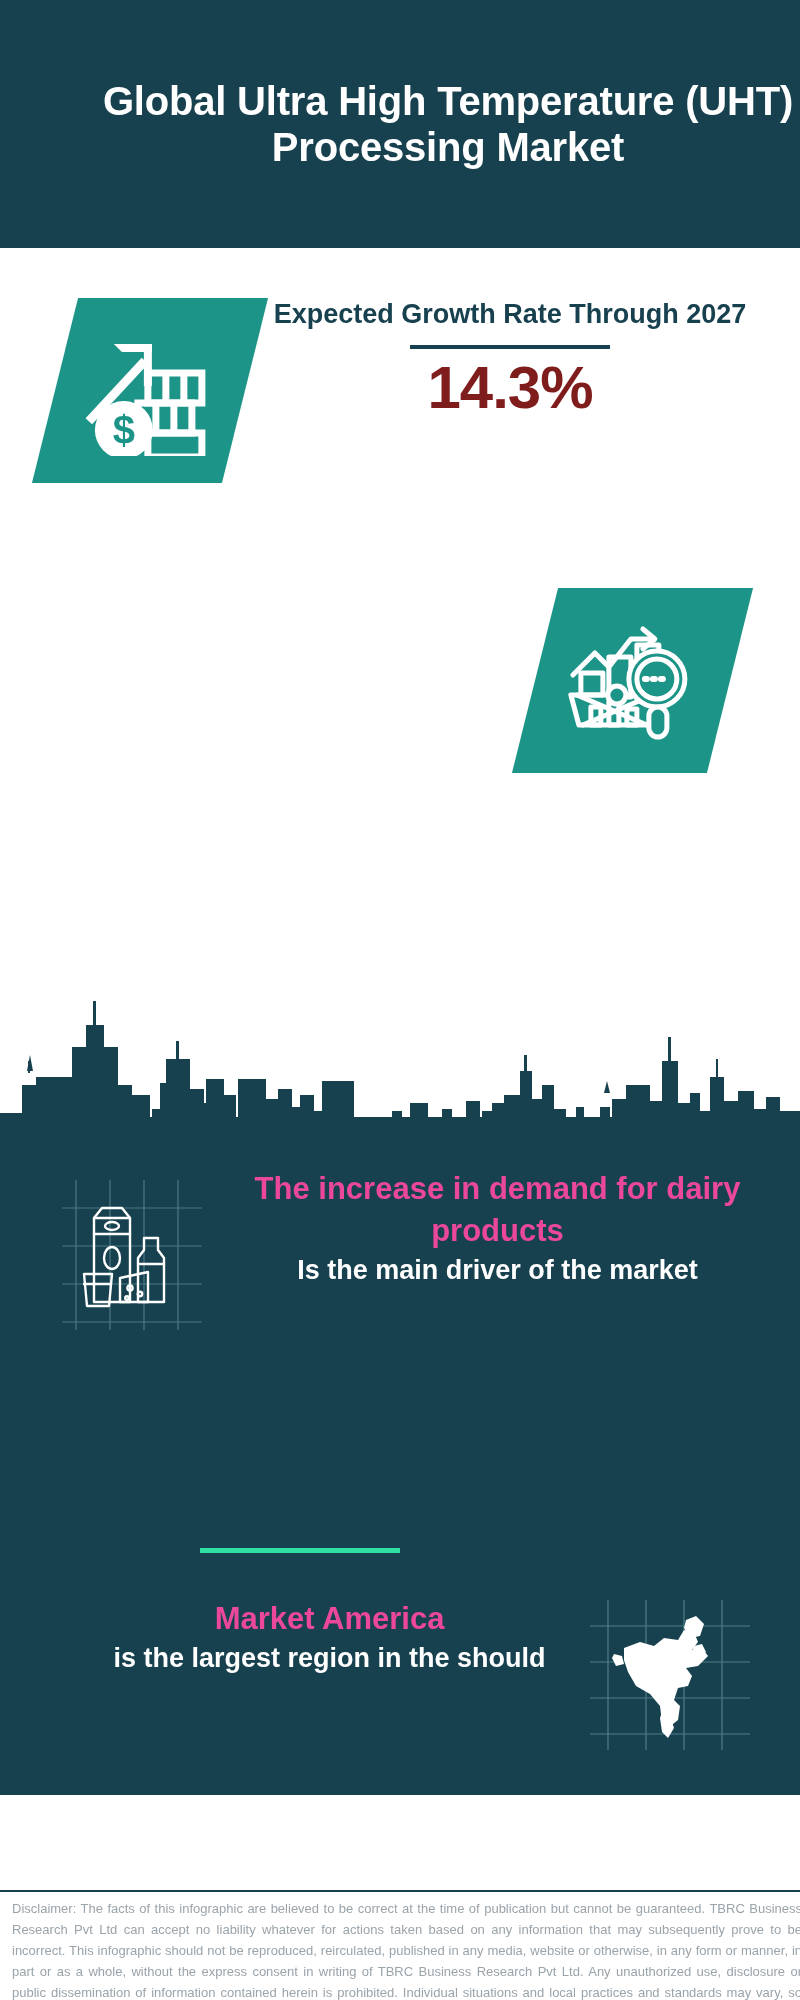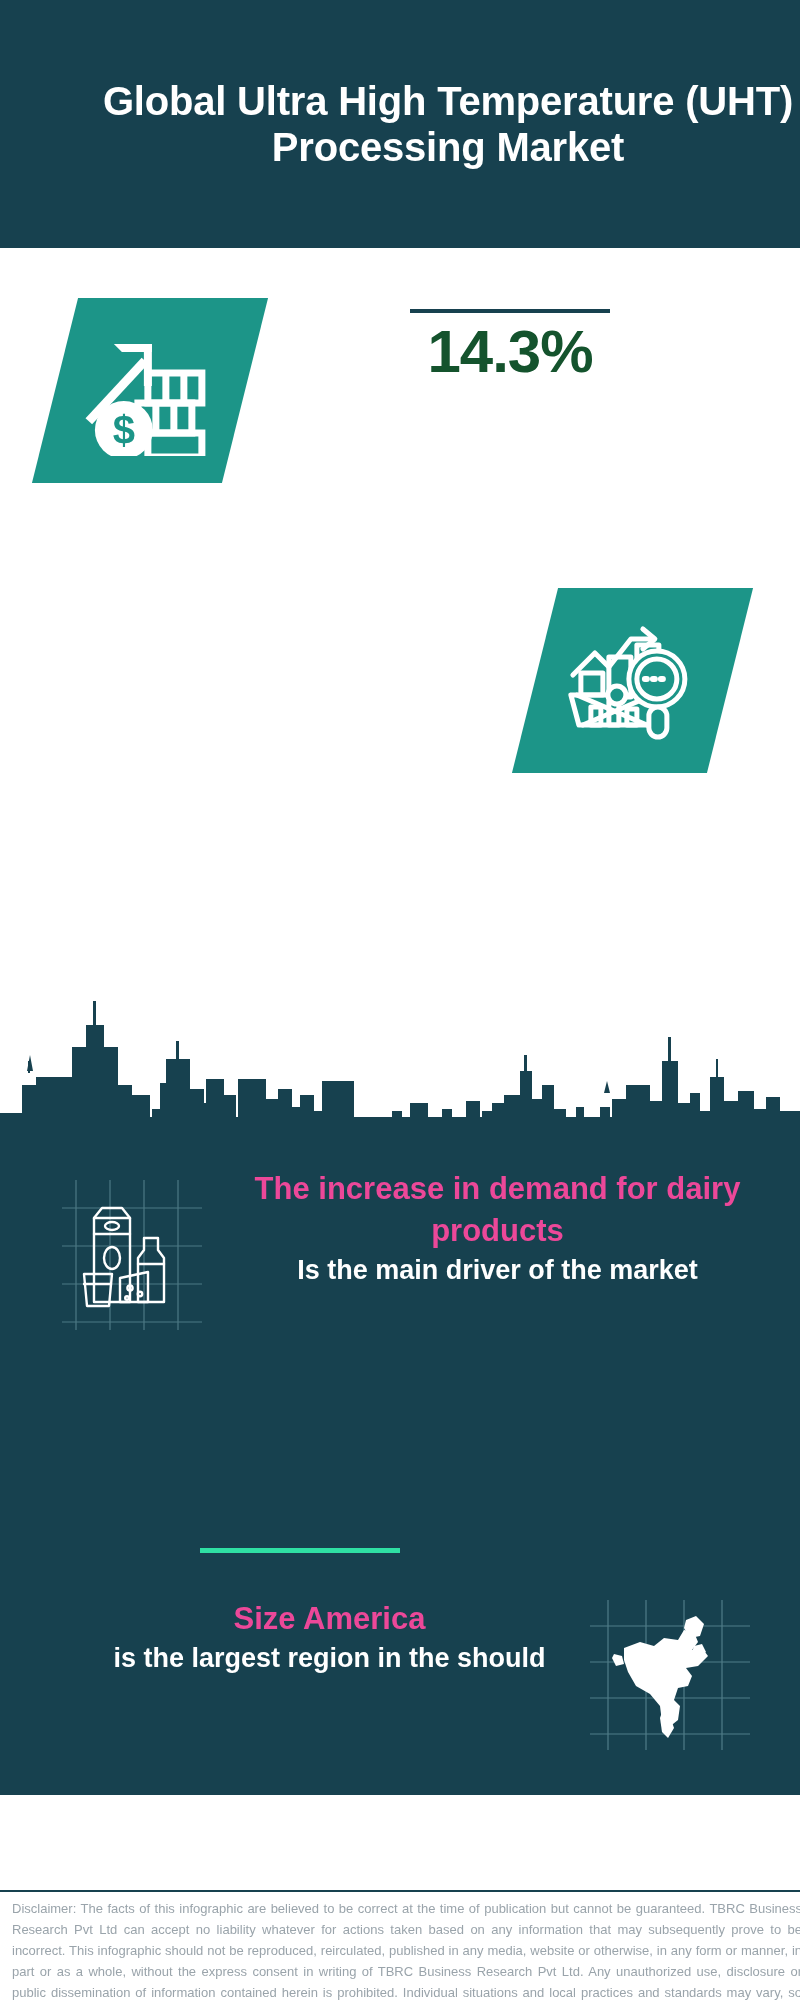--- a/index.html
+++ b/index.html
@@ -42,21 +42,21 @@
   .stat-text{
     position:absolute;text-align:center;
   }
   .stat-label{
     color:#17414f;font-weight:bold;font-size:27px;line-height:1.33;
   }
   .rule{
     height:4px;background:#17414f;margin:12px auto 6px auto;width:200px;border:0;
   }
   .stat-value{
-    color:#14532d;font-weight:bold;font-size:60px;line-height:1.1;letter-spacing:-1px;
+    color:#7f1d1d;font-weight:bold;font-size:60px;line-height:1.1;letter-spacing:-1px;
   }
 
   .block-growth{left:270px;top:297px;width:480px;}
   .block-size{left:35px;top:568px;width:465px;}
   .skyline{
     position:absolute;left:0;top:985px;width:800px;height:160px;display:block;
   }
   .dark-body{
     position:absolute;left:0;top:1140px;width:800px;height:655px;background:#17414f;
   }
@@ -113,20 +113,21 @@
         <line x1="76" y1="77" x2="76" y2="107"></line>
         <line x1="94" y1="77" x2="94" y2="107"></line>
         <rect x="68" y="107" width="54" height="24"></rect>
       </g>
       <circle cx="44" cy="104" r="29" fill="#ffffff"></circle>
       <text x="44" y="118" font-family="'Liberation Sans',sans-serif" font-size="40" font-weight="bold" fill="#1c9588" text-anchor="middle">$</text>
     </svg>
   </div>
 
   <div class="stat-text block-growth">
+    <div class="stat-label">Expected Growth Rate Through 2027</div>
     <hr class="rule">
     <div class="stat-value">14.3%</div>
   </div>
 
 
   <div class="plate plate-size">
     <svg width="135" height="128" viewBox="0 0 135 128">
       <g fill="none" stroke="#ffffff" stroke-width="5" stroke-linejoin="round" stroke-linecap="round">
         <polyline points="8,58 30,36 44,50 66,22 88,22"></polyline>
         <polyline points="78,12 90,22 78,32"></polyline>
@@ -250,21 +251,21 @@
   </svg>
 
   <div class="driver-text">
     <span class="hl">The increase in demand for dairy products</span>
     <span class="sub">Is the main driver of the market</span>
   </div>
 
   <div class="green-rule"></div>
 
   <div class="region-text">
-    <span class="hl">Size America</span>
+    <span class="hl">Market America</span>
     <span class="sub">is the largest region in the should</span>
   </div>
 
   <svg class="map-icon" viewBox="0 0 160 150">
     <g stroke="#5f8b97" stroke-width="1.2" opacity="0.8">
       <line x1="0" y1="26" x2="160" y2="26"></line>
       <line x1="0" y1="62" x2="160" y2="62"></line>
       <line x1="0" y1="98" x2="160" y2="98"></line>
       <line x1="0" y1="134" x2="160" y2="134"></line>
       <line x1="18" y1="0" x2="18" y2="150"></line>

